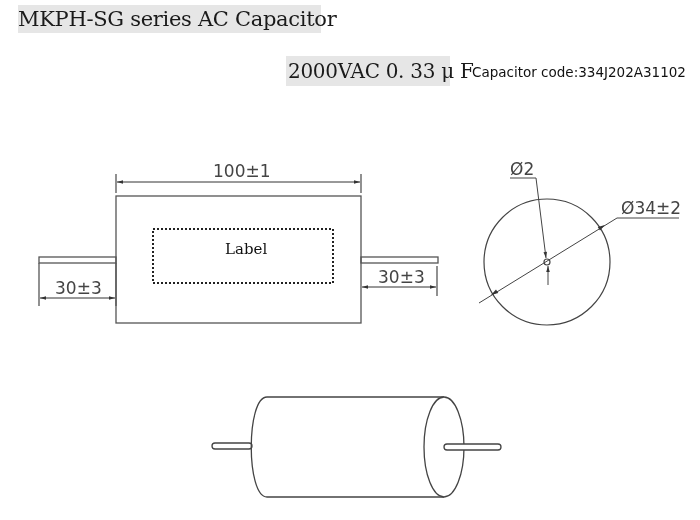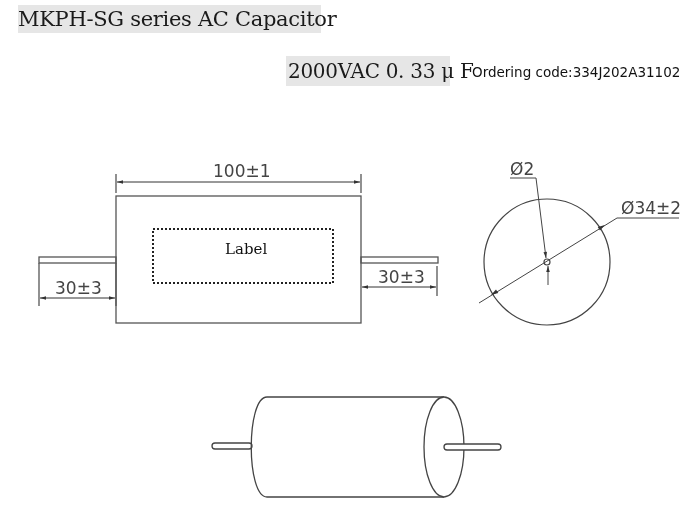--- a/index.html
+++ b/index.html
@@ -22,21 +22,21 @@
   }
   svg { position: absolute; left: 0; top: 0; }
   .dimtxt { font-family: "DejaVu Sans", sans-serif; font-size: 17px; fill: #444; }
   .labeltxt { font-family: "DejaVu Serif", serif; font-size: 15px; fill: #111; }
 </style>
 </head>
 <body>
 
 <div class="title">MKPH-SG series AC Capacitor</div>
 <div class="rating">2000VAC 0. 33 μ F</div>
-<div class="ordering">Ordering code:334J202A31102</div>
+<div class="ordering">Capacitor code:334J202A31102</div>
 
 <svg width="700" height="520" viewBox="0 0 700 520">
   <defs>
     <marker id="arr" viewBox="0 0 10 10" refX="10" refY="5" markerWidth="8" markerHeight="6" orient="auto-start-reverse">
       <path d="M0,2 L10,5 L0,8 z" fill="#333"></path>
     </marker>
   </defs>
 
   <g stroke="#555" fill="none" stroke-width="1.3">
 

